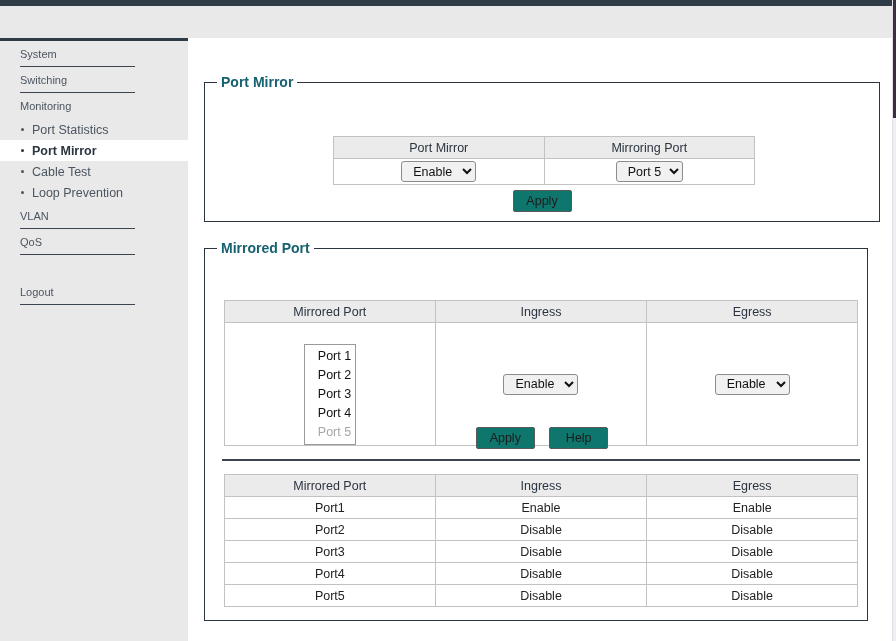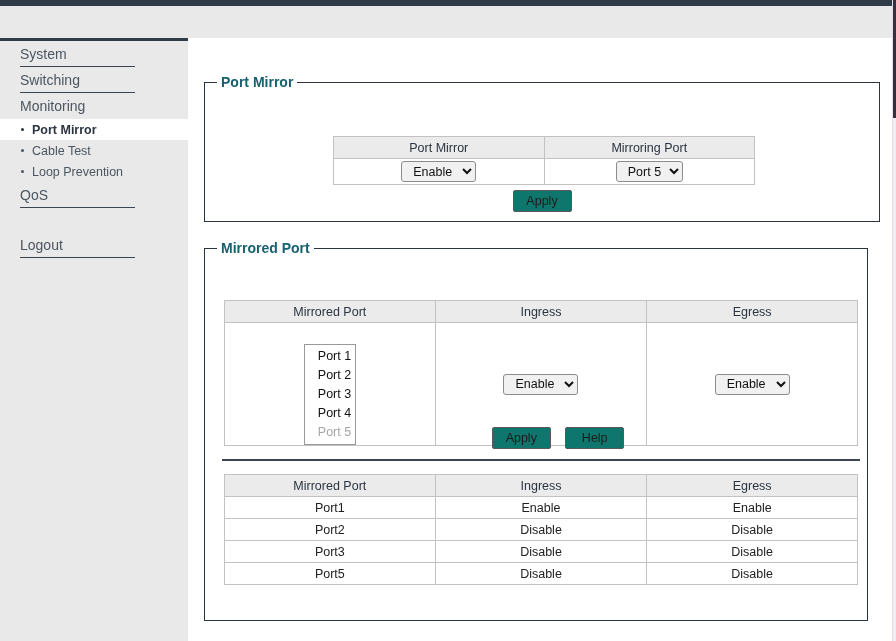--- a/index.html
+++ b/index.html
@@ -52,21 +52,21 @@
   }
   .nav {
     position: absolute; left: 0; top: 3px;
     width: 188px;
   }
   .nav-top {
     position: relative;
     height: 26px;
     padding: 0 0 0 20px;
     display: flex; align-items: center;
-    font-size: 14px;
+    font-size: 11px;
     color: #4c5560;
     cursor: pointer;
   }
   .nav-top .rule {
     position: absolute; left: 20px; bottom: 0;
     width: 115px; height: 1px;
     background: #3c4450;
   }
   .nav-sub {
     position: relative;
@@ -212,21 +212,21 @@
     color: #111;
     white-space: nowrap;
     cursor: pointer;
   }
   .listbox .opt.disabled {
     color: #a6a6a6;
     cursor: default;
   }
 
   .apply-row-2 {
-    position: absolute; left: 16px; top: 171px;
+    position: absolute; left: 0; top: 171px;
     width: 674px;
     text-align: center;
   }
 
   .divider {
     position: absolute; left: 17px; top: 203px;
     width: 638px; height: 2px;
     background: #3c4450;
   }
 
@@ -264,31 +264,39 @@
           <span>System</span>
           <div class="rule"></div>
         </div>
         <div class="nav-top">
           <span>Switching</span>
           <div class="rule"></div>
         </div>
         <div class="nav-top no-rule">
           <span>Monitoring</span>
         </div>
+        <div class="nav-sub">
+          <span class="bullet"></span>
+          <span>Port Statistics</span>
+        </div>
         <div class="nav-sub active">
           <span class="bullet"></span>
           <span>Port Mirror</span>
         </div>
         <div class="nav-sub">
           <span class="bullet"></span>
           <span>Cable Test</span>
         </div>
         <div class="nav-sub">
           <span class="bullet"></span>
           <span>Loop Prevention</span>
+        </div>
+        <div class="nav-top">
+          <span>VLAN</span>
+          <div class="rule"></div>
         </div>
         <div class="nav-top">
           <span>QoS</span>
           <div class="rule"></div>
         </div>
         <div class="nav-gap"></div>
         <div class="nav-top">
           <span>Logout</span>
           <div class="rule"></div>
         </div>
@@ -371,20 +379,25 @@
               <td>Port2</td>
               <td>Disable</td>
               <td>Disable</td>
             </tr>
             <tr>
               <td>Port3</td>
               <td>Disable</td>
               <td>Disable</td>
             </tr>
             <tr>
+              <td>Port4</td>
+              <td>Disable</td>
+              <td>Disable</td>
+            </tr>
+            <tr>
               <td>Port5</td>
               <td>Disable</td>
               <td>Disable</td>
             </tr>
           </tbody>
       </table>
     </fieldset>
   </div>
 
   <div class="scrollbar">

